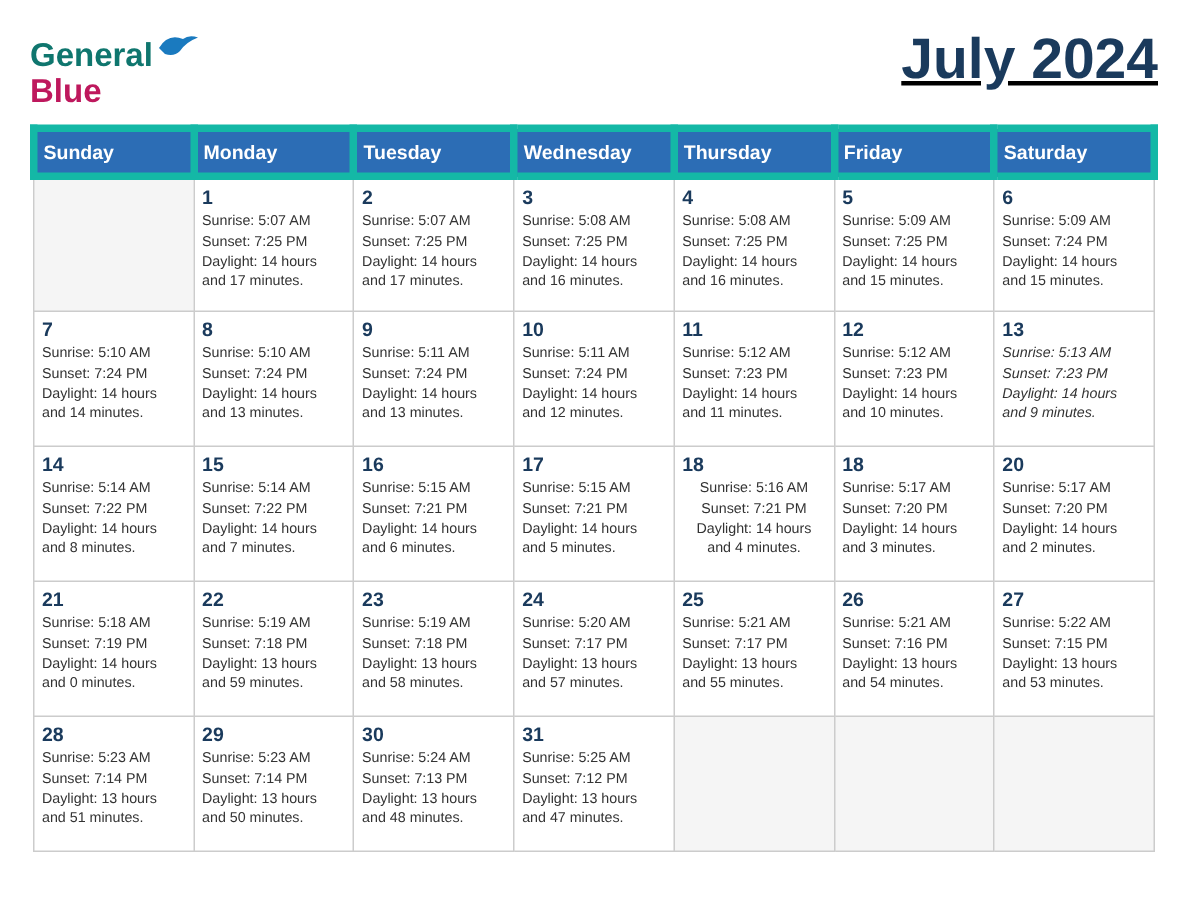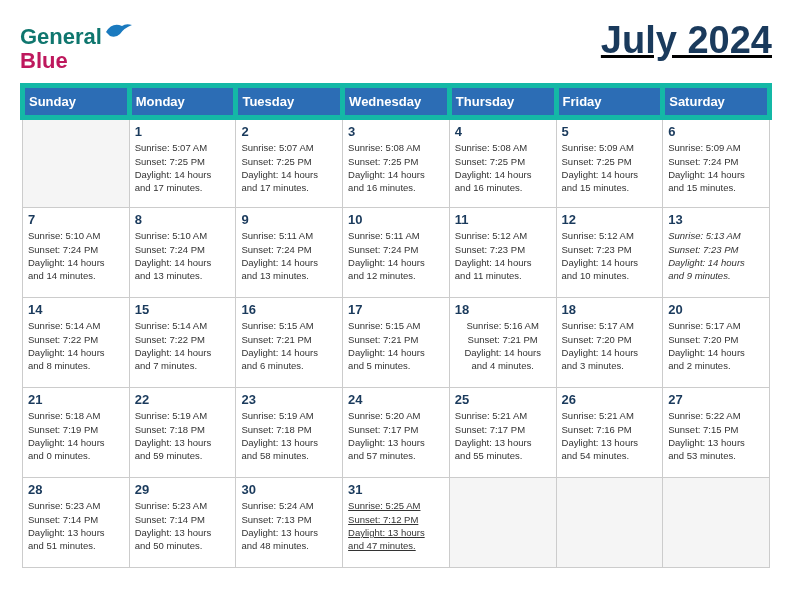--- a/index.html
+++ b/index.html
@@ -333,21 +333,21 @@
         </td>
         <td>
           <span class="day-number">30</span>
           <div class="day-info" style="white-space: pre-line;">Sunrise: 5:24 AM
 Sunset: 7:13 PM
 Daylight: 13 hours
 and 48 minutes.</div>
         </td>
         <td>
           <span class="day-number">31</span>
-          <div class="day-info" style="white-space: pre-line; text-decoration: underline;">Sunrise: 5:25 AM
+          <div class="day-info" style="white-space: pre-line;">Sunrise: 5:25 AM
 Sunset: 7:12 PM
 Daylight: 13 hours
 and 47 minutes.</div>
         </td>
         <td class="empty"></td>
         <td class="empty"></td>
         <td class="empty"></td>
       </tr>
     </tbody>
 </table>

